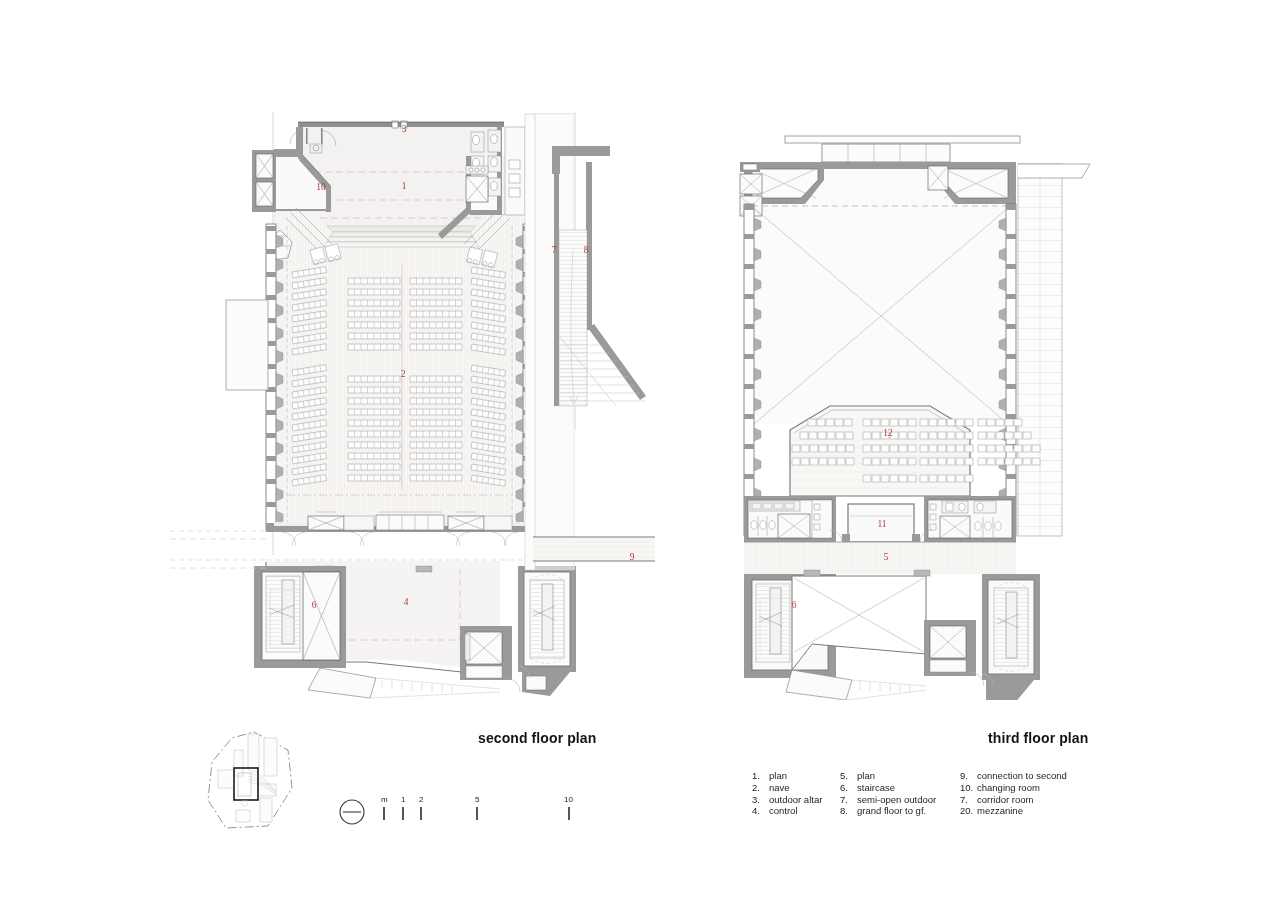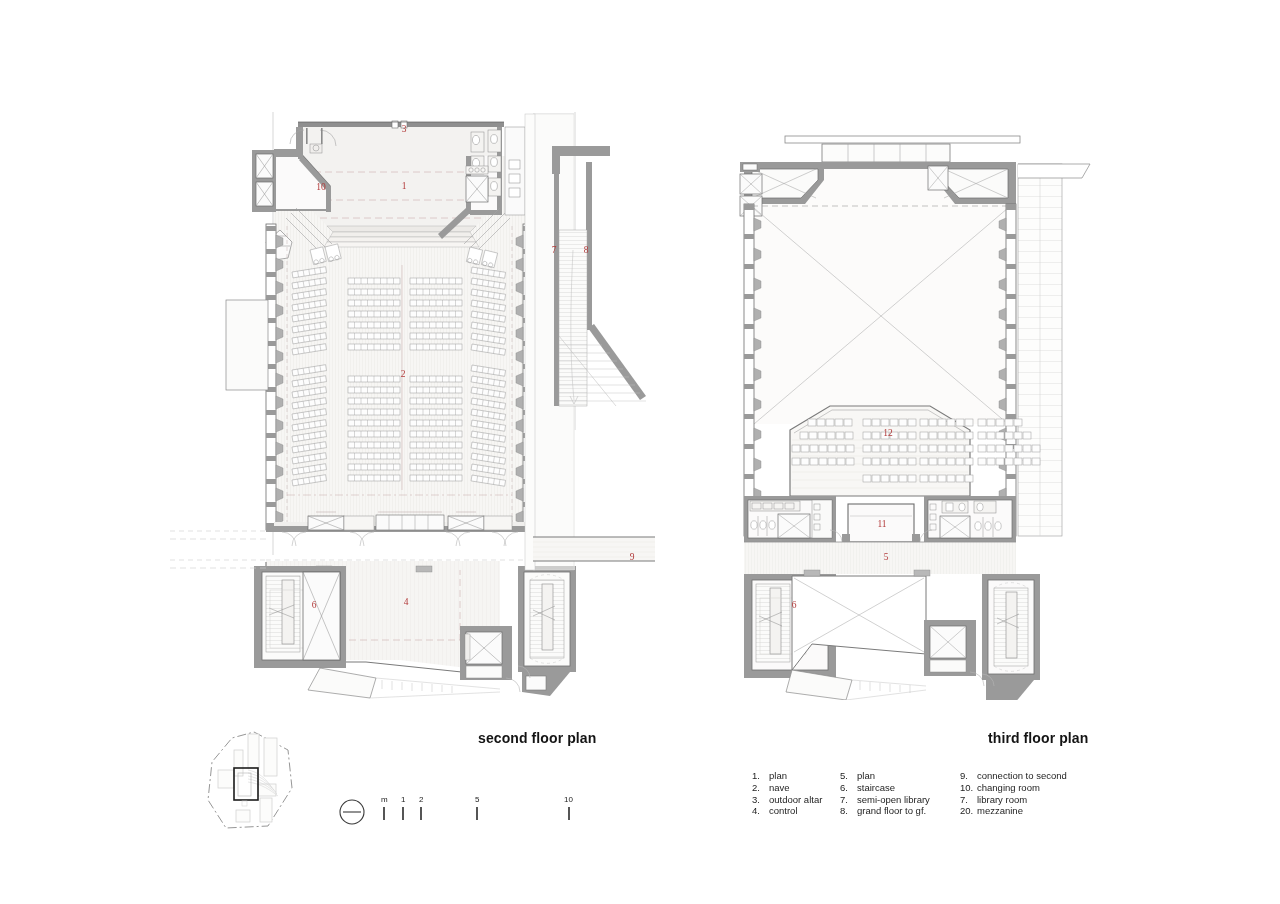--- a/index.html
+++ b/index.html
@@ -1358,40 +1358,40 @@
     <div class="legend-row">
       <span class="legend-num">5.</span>
       <span class="legend-label">plan</span>
     </div>
     <div class="legend-row">
       <span class="legend-num">6.</span>
       <span class="legend-label">staircase</span>
     </div>
     <div class="legend-row">
       <span class="legend-num">7.</span>
-      <span class="legend-label">semi-open library</span>
+      <span class="legend-label">semi-open outdoor</span>
     </div>
     <div class="legend-row">
       <span class="legend-num">8.</span>
       <span class="legend-label">grand floor to gf.</span>
     </div>
   </div>
 
   <div class="legend-col col-c">
     <div class="legend-row">
       <span class="legend-num">9.</span>
       <span class="legend-label">connection to second</span>
     </div>
     <div class="legend-row">
       <span class="legend-num">10.</span>
       <span class="legend-label">changing room</span>
     </div>
     <div class="legend-row">
       <span class="legend-num">7.</span>
-      <span class="legend-label">library room</span>
+      <span class="legend-label">corridor room</span>
     </div>
     <div class="legend-row">
       <span class="legend-num">20.</span>
       <span class="legend-label">mezzanine</span>
     </div>
   </div>
 </div>
 
 </div>
 

